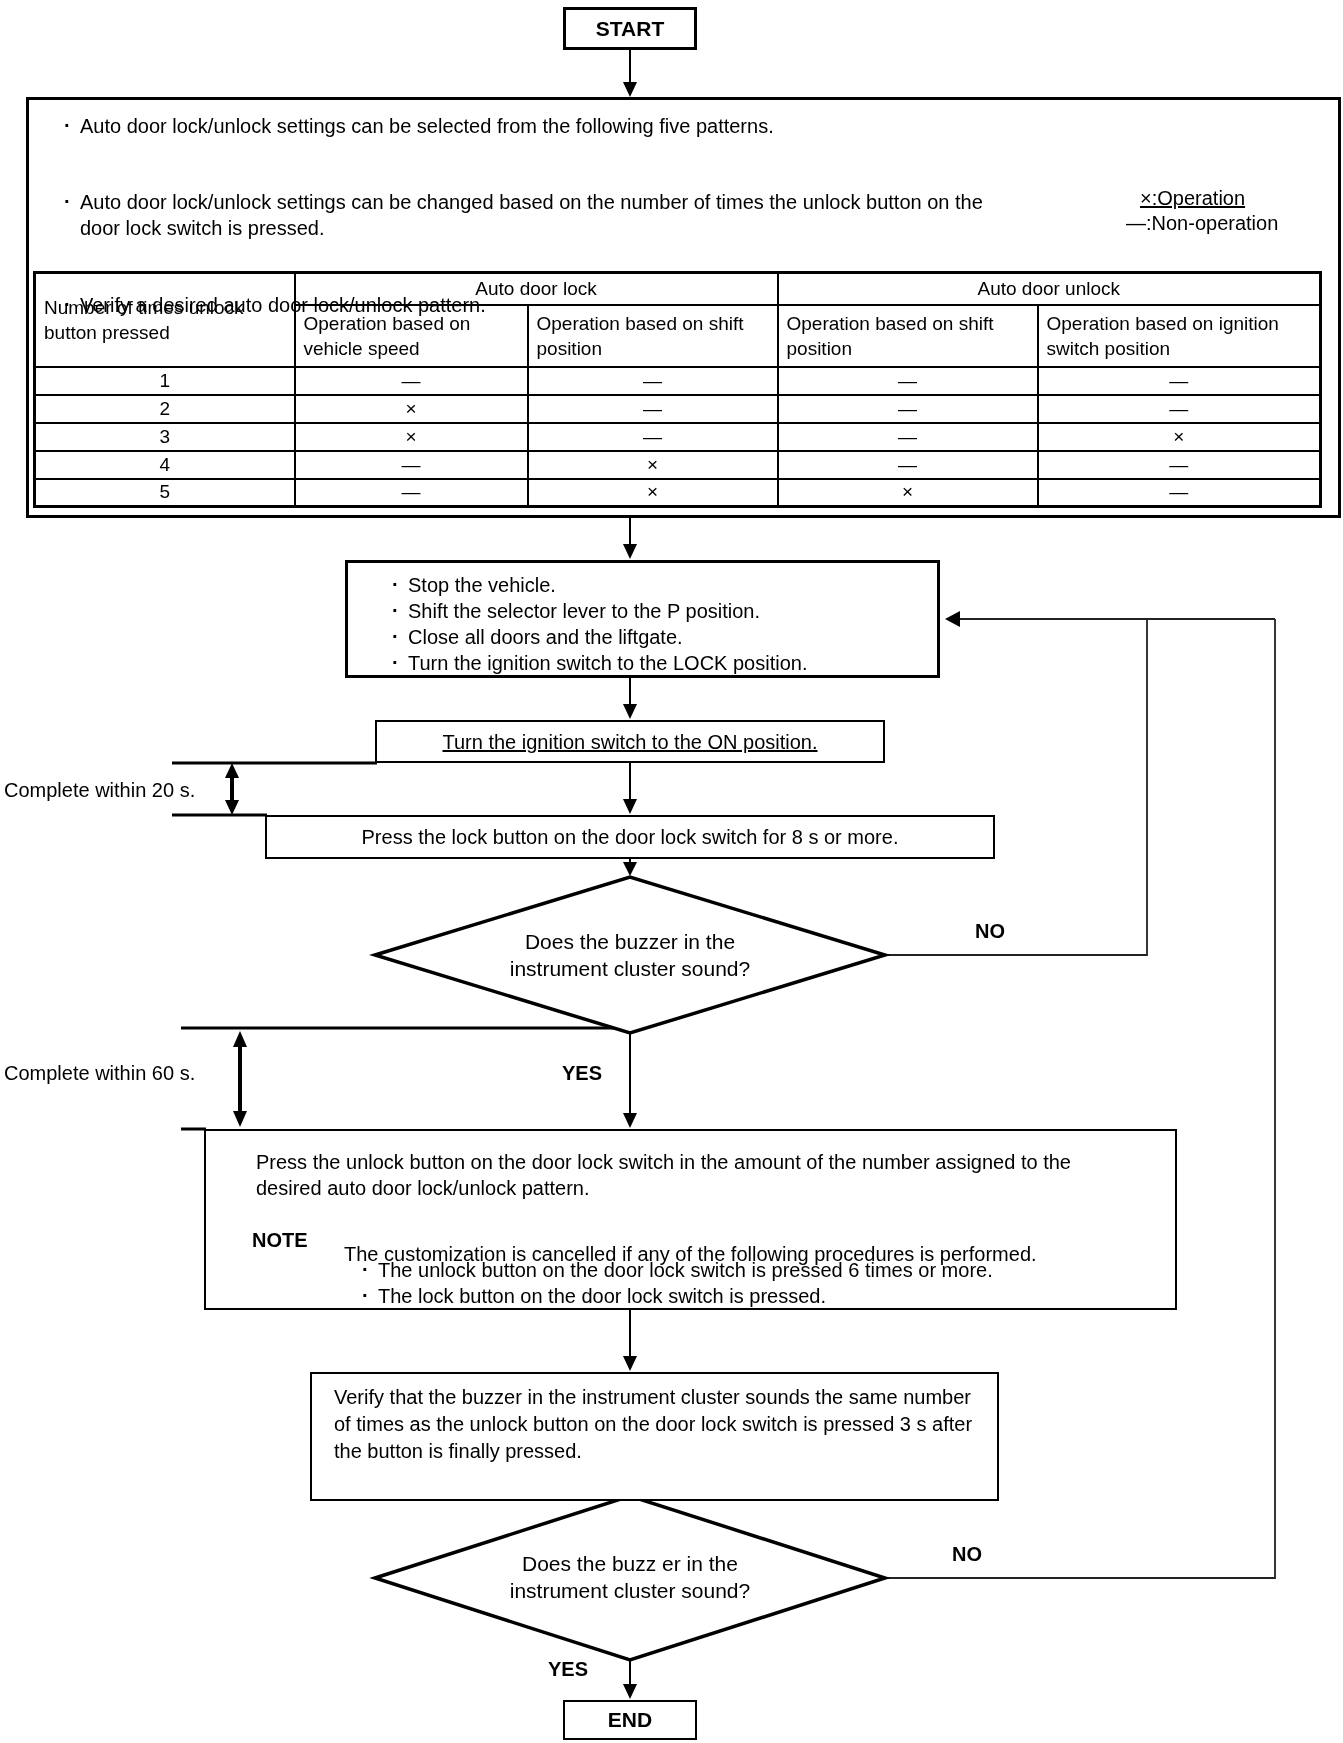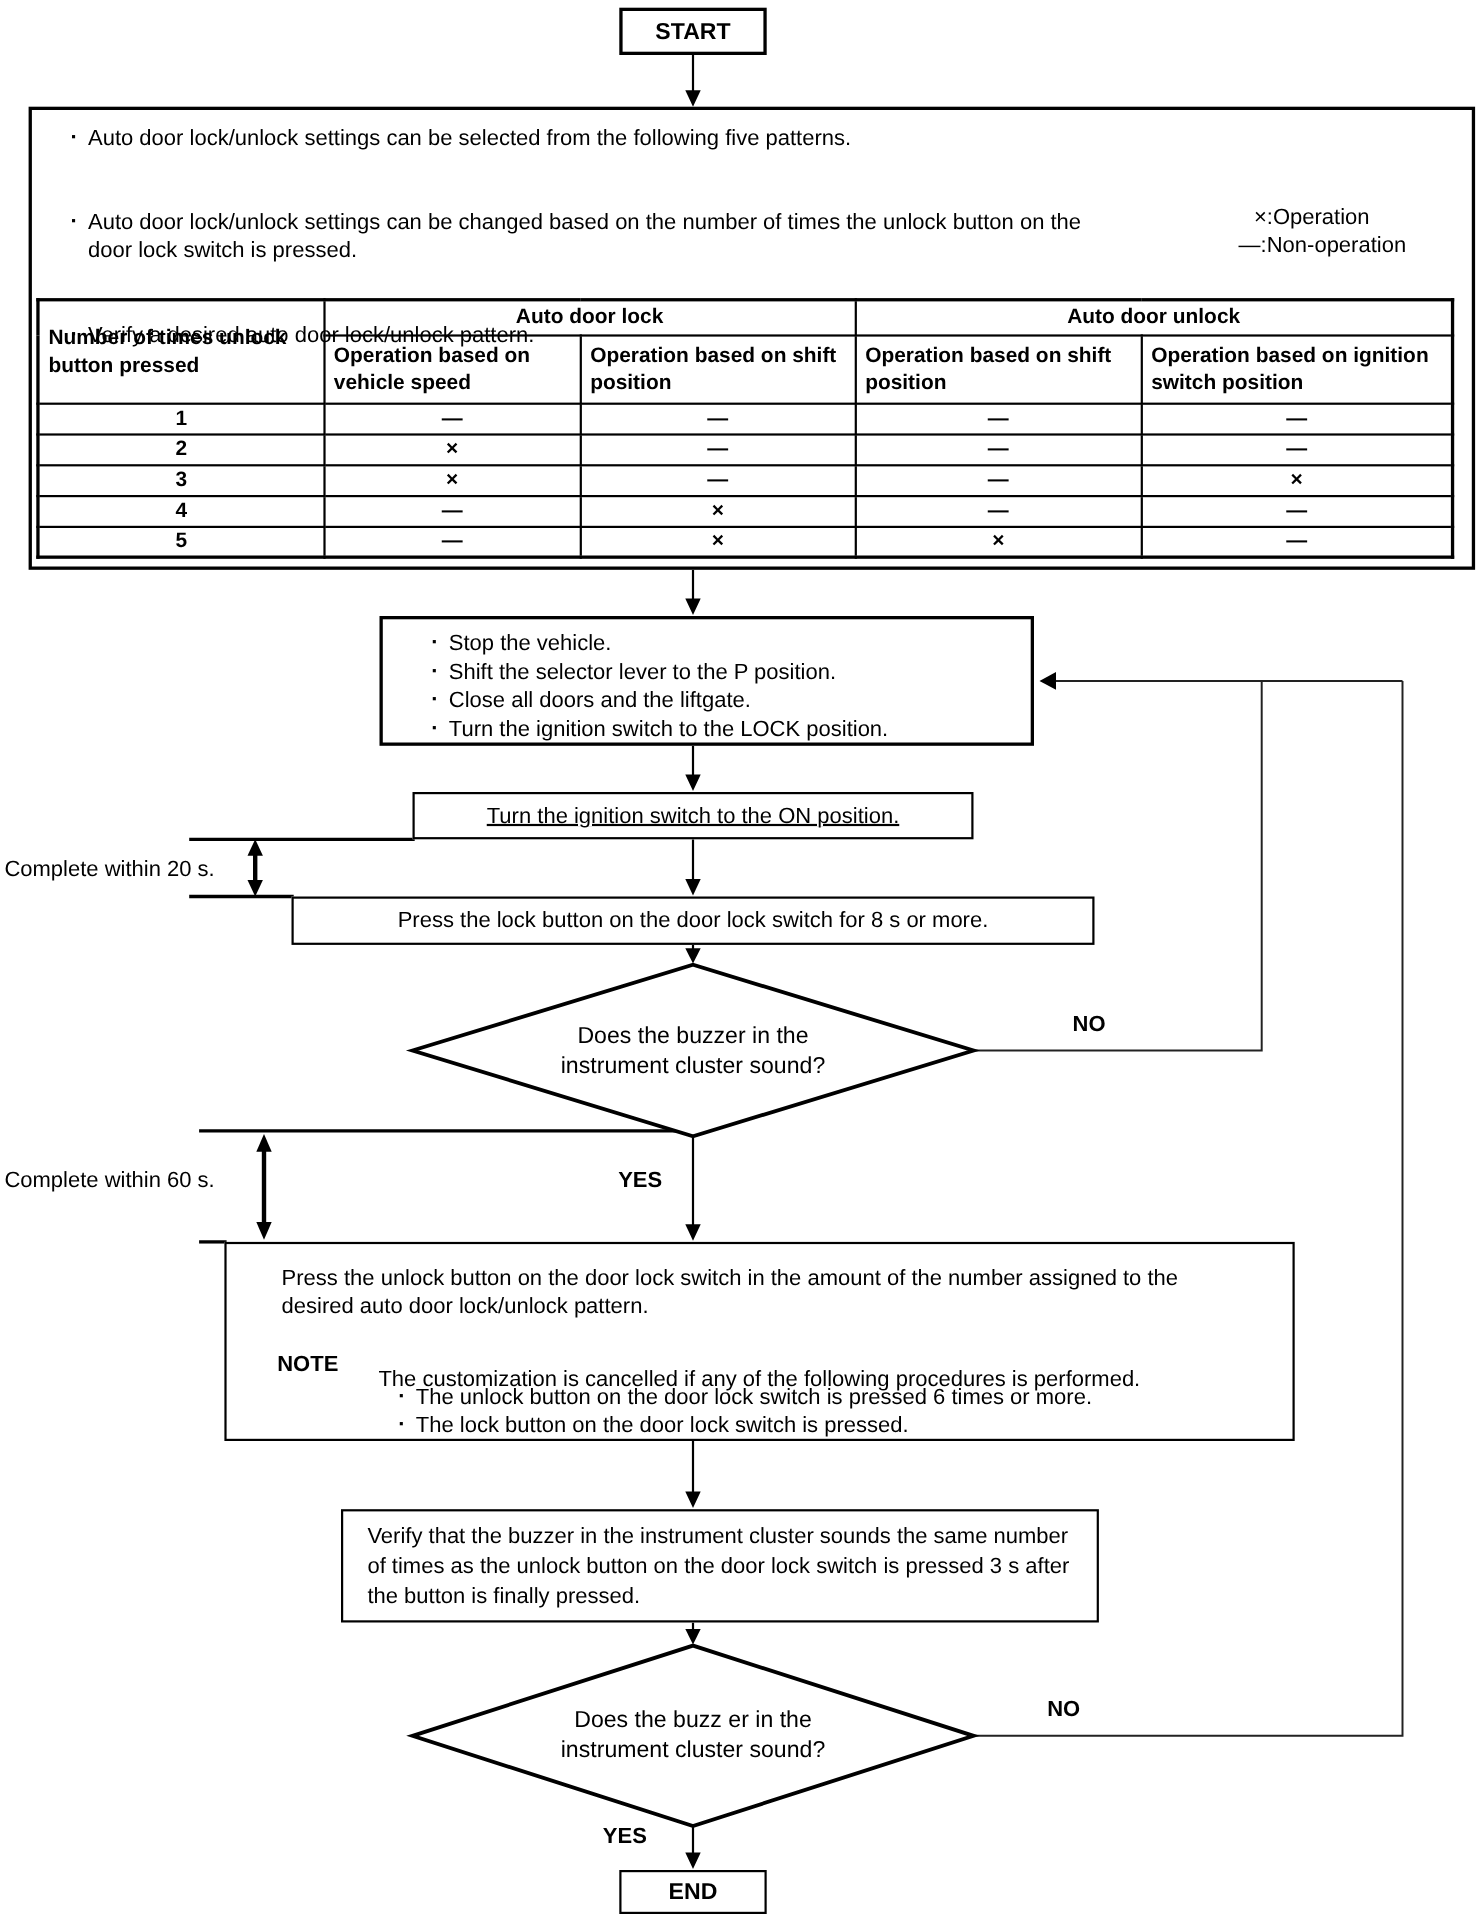--- a/index.html
+++ b/index.html
@@ -11,21 +11,21 @@
   .ctr{display:flex;align-items:center;justify-content:center;text-align:center;}
   .f20{font-size:20px;line-height:26px;}
   .f21{font-size:21px;font-weight:bold;}
   .lbl{position:absolute;z-index:3;font-size:20px;white-space:nowrap;}
   .blt{position:relative;padding-left:20px;}
   .blt::before{content:"\00B7";position:absolute;left:4px;top:-1px;font-weight:bold;}
   .dtext{position:absolute;z-index:3;text-align:center;font-size:21px;line-height:27px;}
   
   #patternTable{position:absolute;left:33px;top:271px;z-index:3;border-collapse:collapse;
                 table-layout:fixed;width:1286px;font-size:19px;}
-  #patternTable td,#patternTable th{border:2px solid #000;padding:0 8px;font-weight:bold;
+  #patternTable td,#patternTable th{border:2px solid #000;padding:0 8px;font-weight:normal;
                 box-sizing:border-box;overflow:hidden;}
   #patternTable .grp{text-align:center;height:32px;}
   #patternTable .sub{text-align:left;vertical-align:middle;height:62px;line-height:25px;}
   #patternTable .corner{text-align:left;vertical-align:middle;line-height:25px;}
   #patternTable .num,#patternTable .val{text-align:center;height:28px;}
   #patternTable{border:3px solid #000;}
   .legend{position:absolute;z-index:3;font-size:20px;line-height:25px;white-space:nowrap;}
 </style>
 </head>
 <body>
@@ -80,21 +80,21 @@
   </svg>
 
   <div class="node ctr f21" style="left:563px;top:7px;width:134px;height:43px;">
     <span>START</span>
   </div>
 
   <div class="node" style="left:26px;top:97px;width:1315px;height:421px;"></div>
   <div class="lbl blt f20" style="left:60px;top:113px;white-space:nowrap;">Auto door lock/unlock settings can be selected from the following five patterns.</div>
   <div class="lbl blt f20" style="left:60px;top:139px;white-space:normal;width:945px;margin-top:24px;">Auto door lock/unlock settings can be changed based on the number of times the unlock button on the door lock switch is pressed.</div>
   <div class="lbl blt f20" style="left:60px;top:190px;">Verify a desired auto door lock/unlock pattern.</div>
-  <div class="legend" style="left:1140px;top:186px;">×:Operation</div>
+  <div class="legend" style="left:1140px;top:186px;text-decoration:underline;">×:Operation</div>
   <div class="legend" style="left:1126px;top:211px;">—:Non-operation</div>
 
   <table id="patternTable">
     <colgroup>
       <col style="width:260px">
         <col style="width:233px">
         <col style="width:250px">
       <col style="width:260px">
         <col style="width:283px">
     </colgroup>
@@ -177,21 +177,21 @@
   <div class="lbl" style="left:4px;top:1062px;">Complete within 60 s.</div>
 
   <div class="node" style="left:204px;top:1129px;width:973px;height:181px;border-width:2.5px;">
     <div class="f20" style="position:absolute;left:50px;top:18px;width:860px;">Press the unlock button on the door lock switch in the amount of the number assigned to the desired auto door lock/unlock pattern.</div>
     <div style="position:absolute;left:46px;top:98px;font-size:20px;font-weight:bold;">NOTE</div>
     <div class="f20" style="position:absolute;left:138px;top:98px;width:820px;margin-top:12px;">The customization is cancelled if any of the following procedures is performed.</div>
     <div class="f20 blt" style="position:absolute;left:152px;top:126px;width:790px;">The unlock button on the door lock switch is pressed 6 times or more.</div>
     <div class="f20 blt" style="position:absolute;left:152px;top:152px;width:790px;">The lock button on the door lock switch is pressed.</div>
   </div>
 
-  <div class="node" style="left:310px;top:1372px;width:689px;height:103px;border-width:2.5px;">
+  <div class="node" style="left:310px;top:1372px;width:689px;height:129px;border-width:2.5px;">
     <div class="f20" style="padding:10px 20px 0 22px;line-height:27px;">Verify that the buzzer in the instrument cluster sounds the same number of times as the unlock button on the door lock switch is pressed 3 s after the button is finally pressed.</div>
   </div>
 
   <div class="dtext" style="left:430px;top:1550px;width:400px;">
     <div>Does the buzz er in the</div>
     <div>instrument cluster sound?</div>
   </div>
   <div class="lbl f21" style="left:952px;top:1543px;">NO</div>
   <div class="lbl f21" style="left:548px;top:1658px;">YES</div>
 

